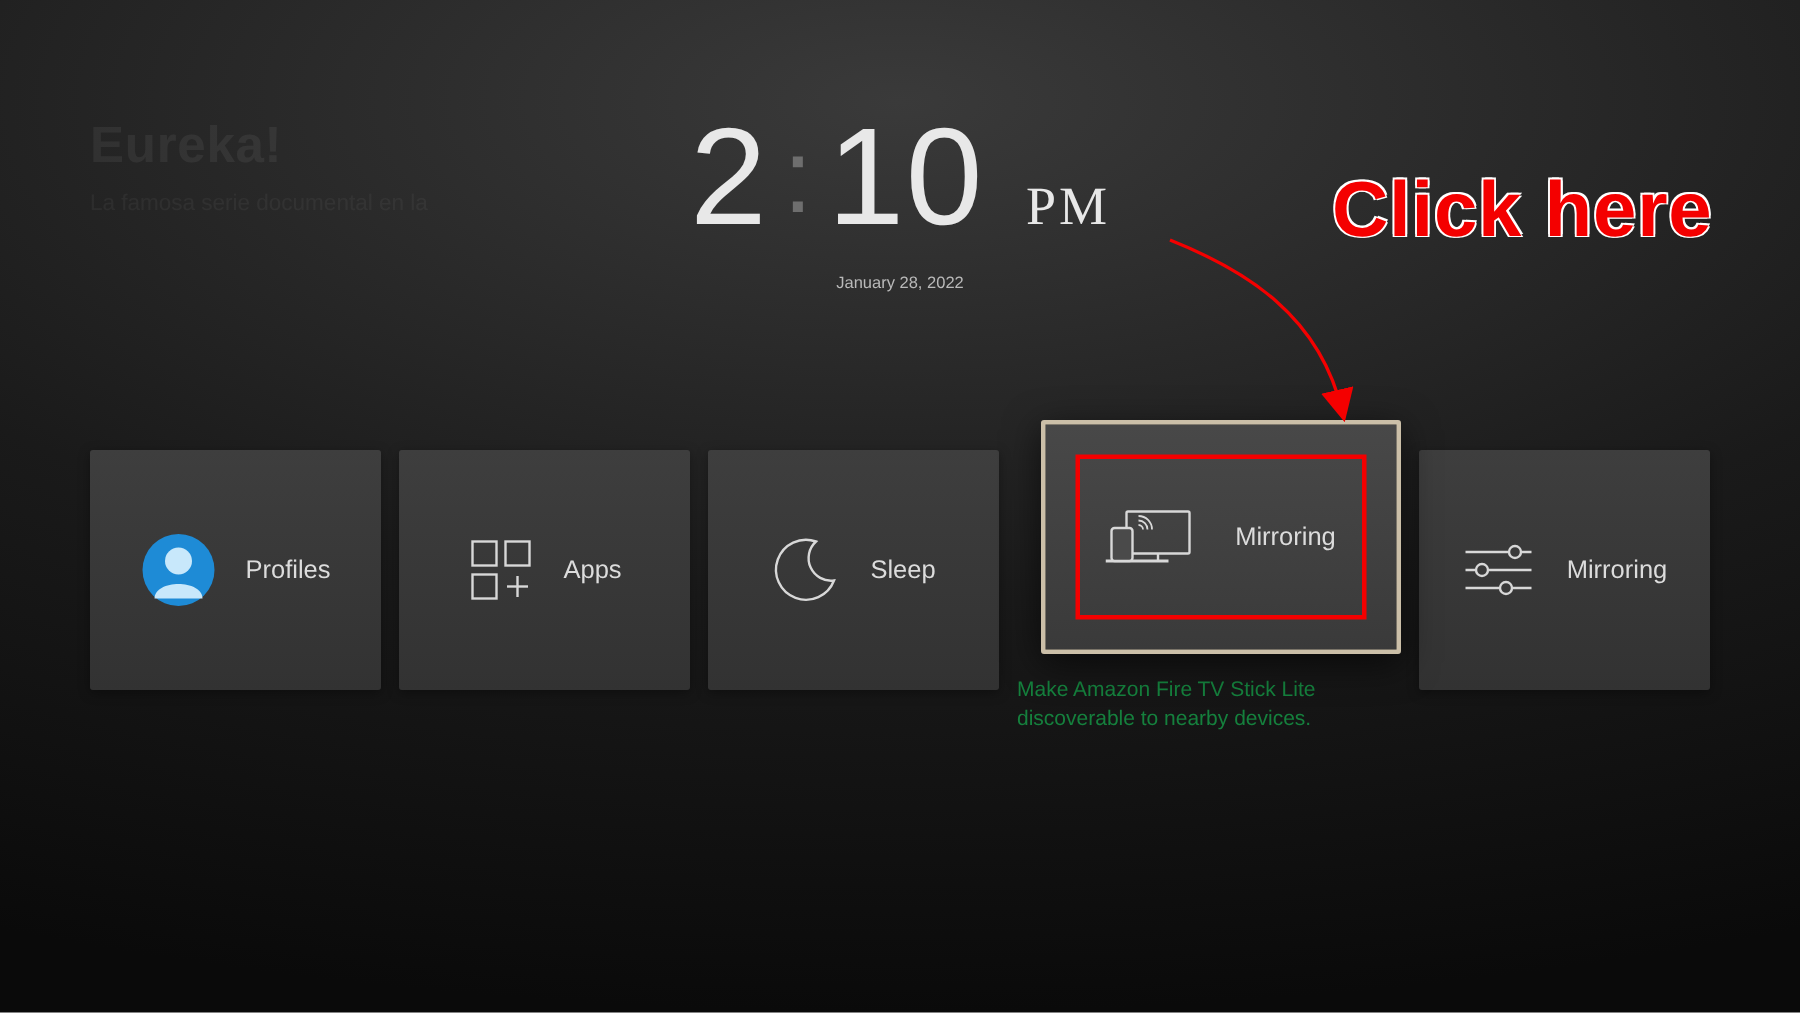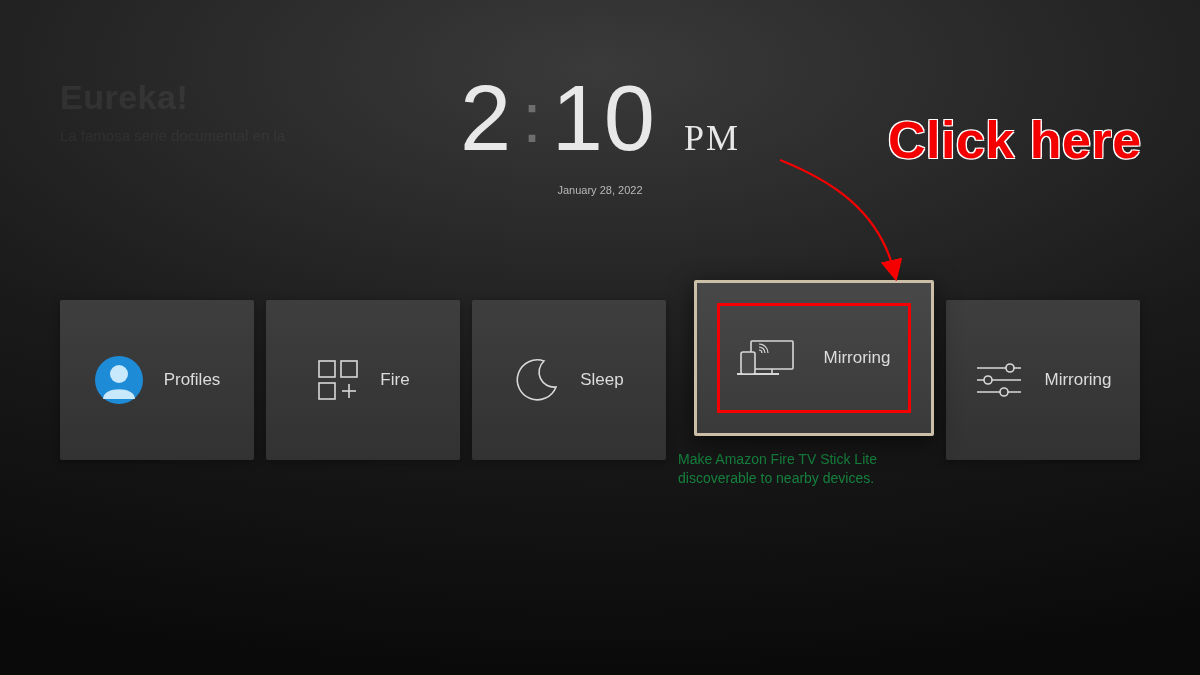--- a/index.html
+++ b/index.html
@@ -180,21 +180,21 @@
   <div class="tile">
     <div class="tile-icon">
       <svg width="44" height="44" viewBox="0 0 44 44" fill="none" stroke="#d8d8d8" stroke-width="1.6">
         <rect x="3" y="3" width="16" height="16"></rect>
         <rect x="25" y="3" width="16" height="16"></rect>
         <rect x="3" y="25" width="16" height="16"></rect>
         <line x1="33" y1="26" x2="33" y2="40"></line>
         <line x1="26" y1="33" x2="40" y2="33"></line>
       </svg>
     </div>
-    <div class="tile-label">Fire</div>
+    <div class="tile-label">Apps</div>
   </div>
 
   <div class="tile">
     <div class="tile-icon">
       <svg width="46" height="46" viewBox="0 0 46 46" fill="none" stroke="#d8d8d8" stroke-width="1.6">
         <path d="M30 4 A20 20 0 1 0 42 30 A15 15 0 0 1 30 4 Z"></path>
       </svg>
     </div>
     <div class="tile-label">Sleep</div>
   </div>

